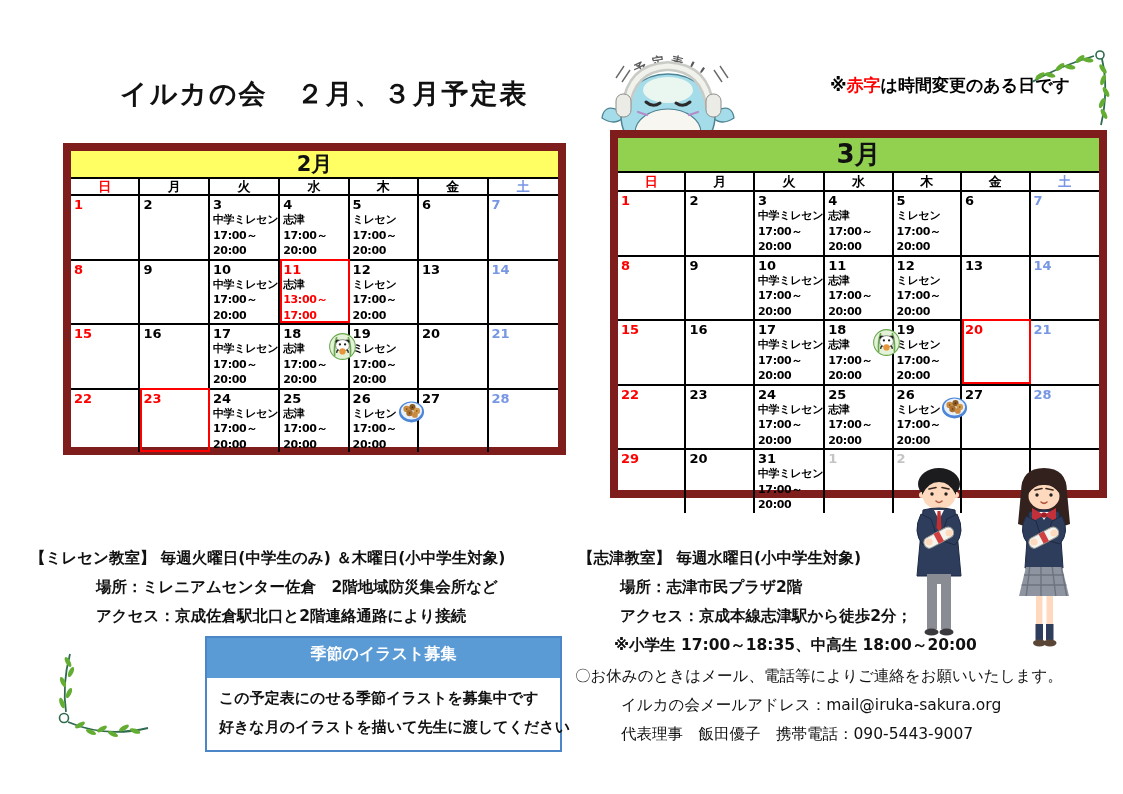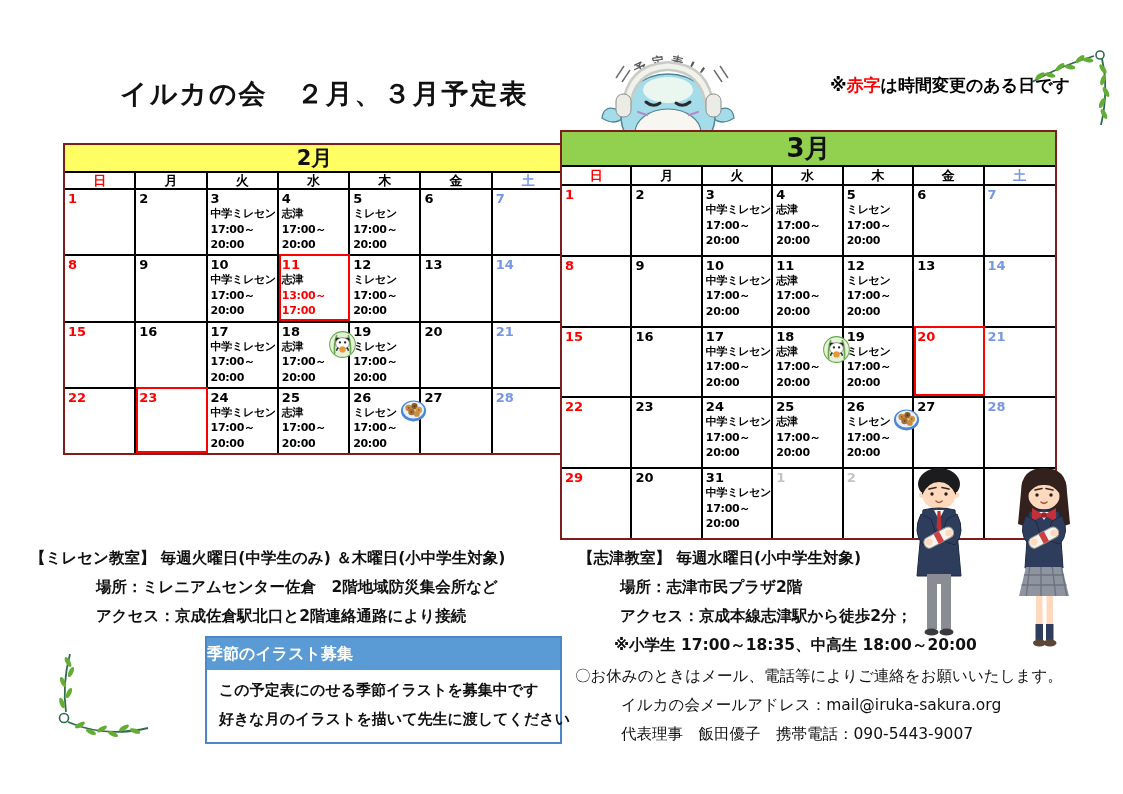--- a/index.html
+++ b/index.html
@@ -14,25 +14,25 @@
     font-size:27px; font-weight:bold; letter-spacing:2px; color:#111;
   }
   .red-note {
     position:absolute; left:830px; top:74px;
     font-size:17px; font-weight:bold; white-space:nowrap;
   }
   .red-note .red-word { color:#FF0000; }
   
   .cal {
     position:absolute; display:grid; grid-template-columns:repeat(7,1fr);
-    background:#ffffff; border:2px solid #7f1d1d; z-index:2;
+    background:#ffffff; border:8px solid #7f1d1d; z-index:2;
   }
   .cal-feb { left:63px; top:143px; width:503px; height:312px;
              grid-template-rows:26px 17px repeat(4,1fr); }
-  .cal-mar { left:560px; top:130px; width:497px; height:410px;
+  .cal-mar { left:610px; top:130px; width:497px; height:368px;
              grid-template-rows:33px 19px repeat(5,1fr); }
   .cal-title {
     grid-column:1/-1; display:flex; align-items:center; justify-content:center;
     font-weight:bold; color:#111;
   }
   .cal-feb .cal-title { font-size:21px; }
   .cal-mar .cal-title { font-size:26px; }
   .cal-wd {
     border-top:2px solid #000; border-right:2px solid #000;
     display:flex; align-items:center; justify-content:center;
@@ -64,21 +64,21 @@
   .info-indent-a { margin-left:66px; }
   .info-indent-b { margin-left:42px; }
   .info-indent-c { margin-left:36px; }
   
   .illust-box {
     position:absolute; left:205px; top:636px; width:357px;
     border:2px solid #4A86C8; background:#fff; z-index:2;
   }
   .illust-box-header {
     background:#5B9BD5; color:#ffffff; font-weight:bold; font-size:16px;
-    text-align:left; line-height:32px; height:32px;
+    text-align:center; line-height:32px; height:40px;
   }
   .illust-box-body { padding:6px 12px 8px 12px; font-size:15px; font-weight:bold;
                      line-height:29px; color:#111; white-space:nowrap; }
   
   .contact-block { position:absolute; left:575px; top:662px; font-size:15.5px;
                    font-weight:normal; line-height:29px; color:#111; white-space:nowrap; }
   .contact-indent { margin-left:46px; }
   
   .dolphin-wrap { position:absolute; left:596px; top:36px; width:145px; height:96px; z-index:1; }
   .vine-tr { position:absolute; left:1030px; top:42px; width:85px; height:85px; z-index:0; }

